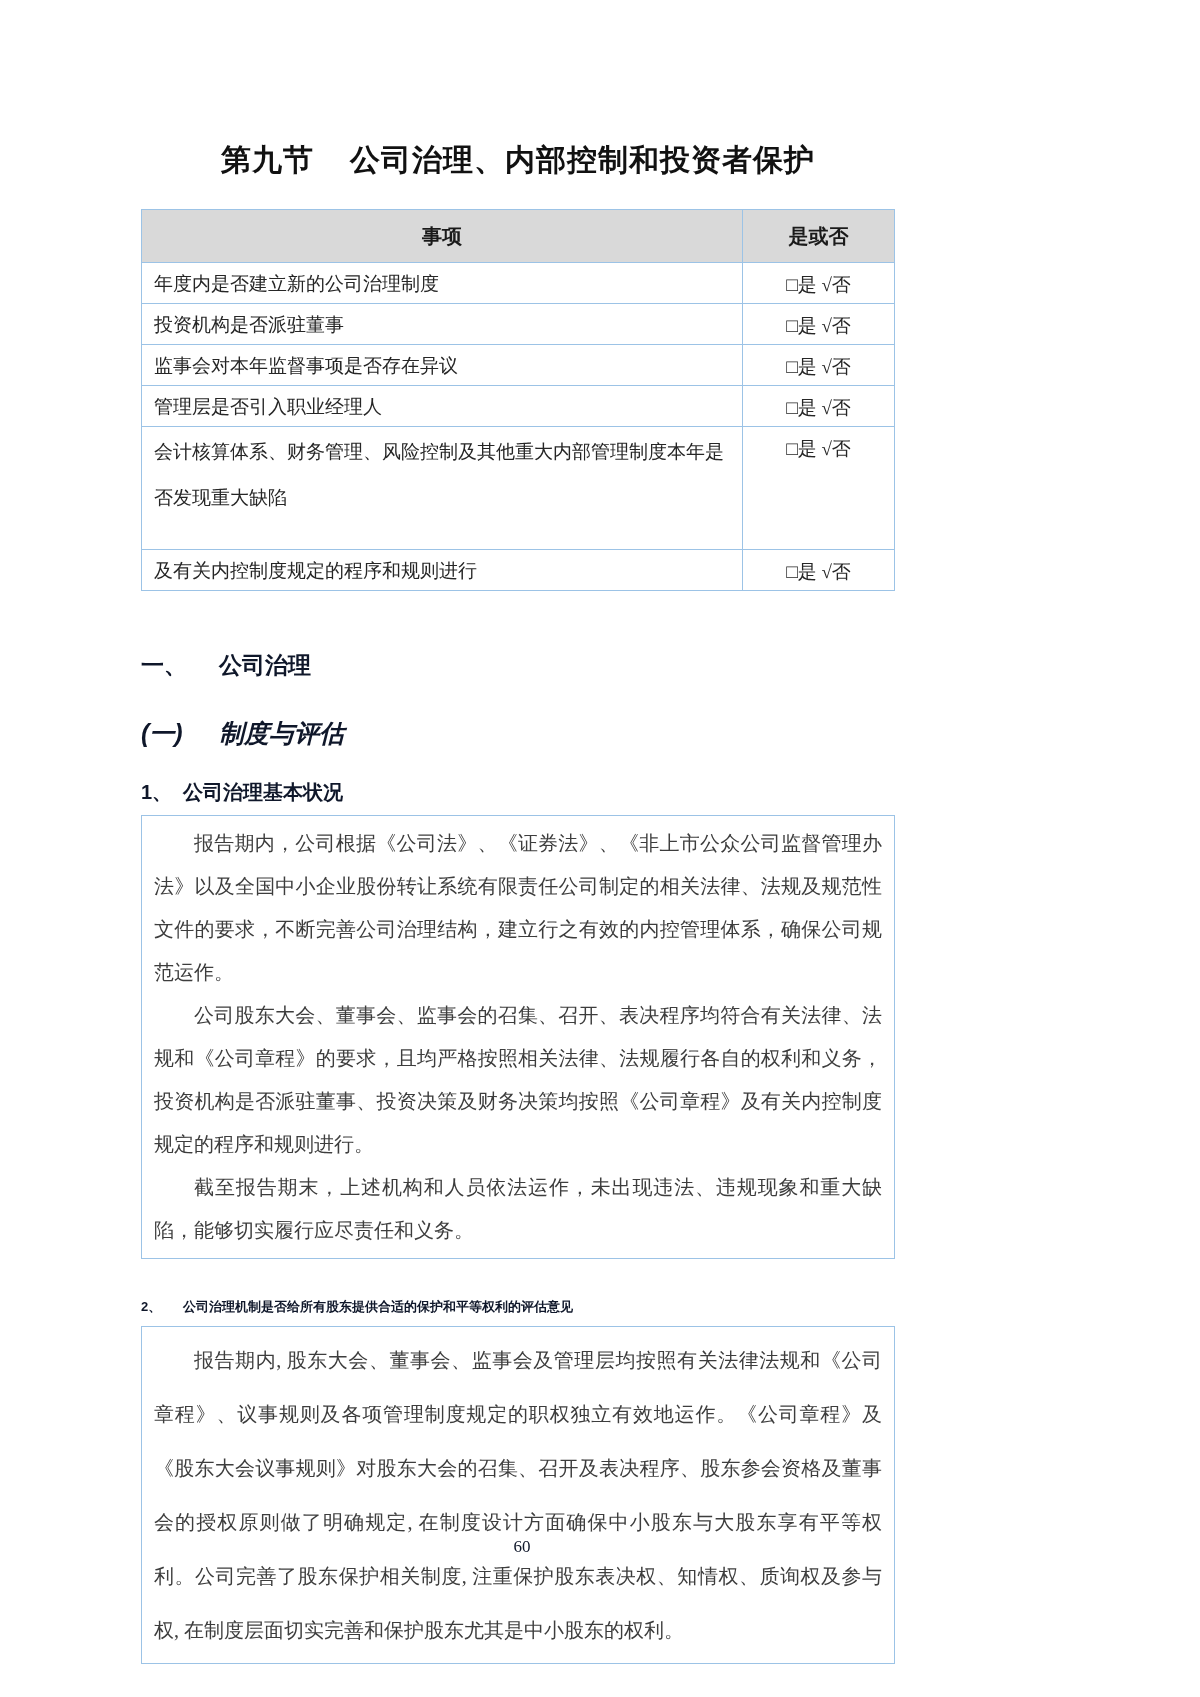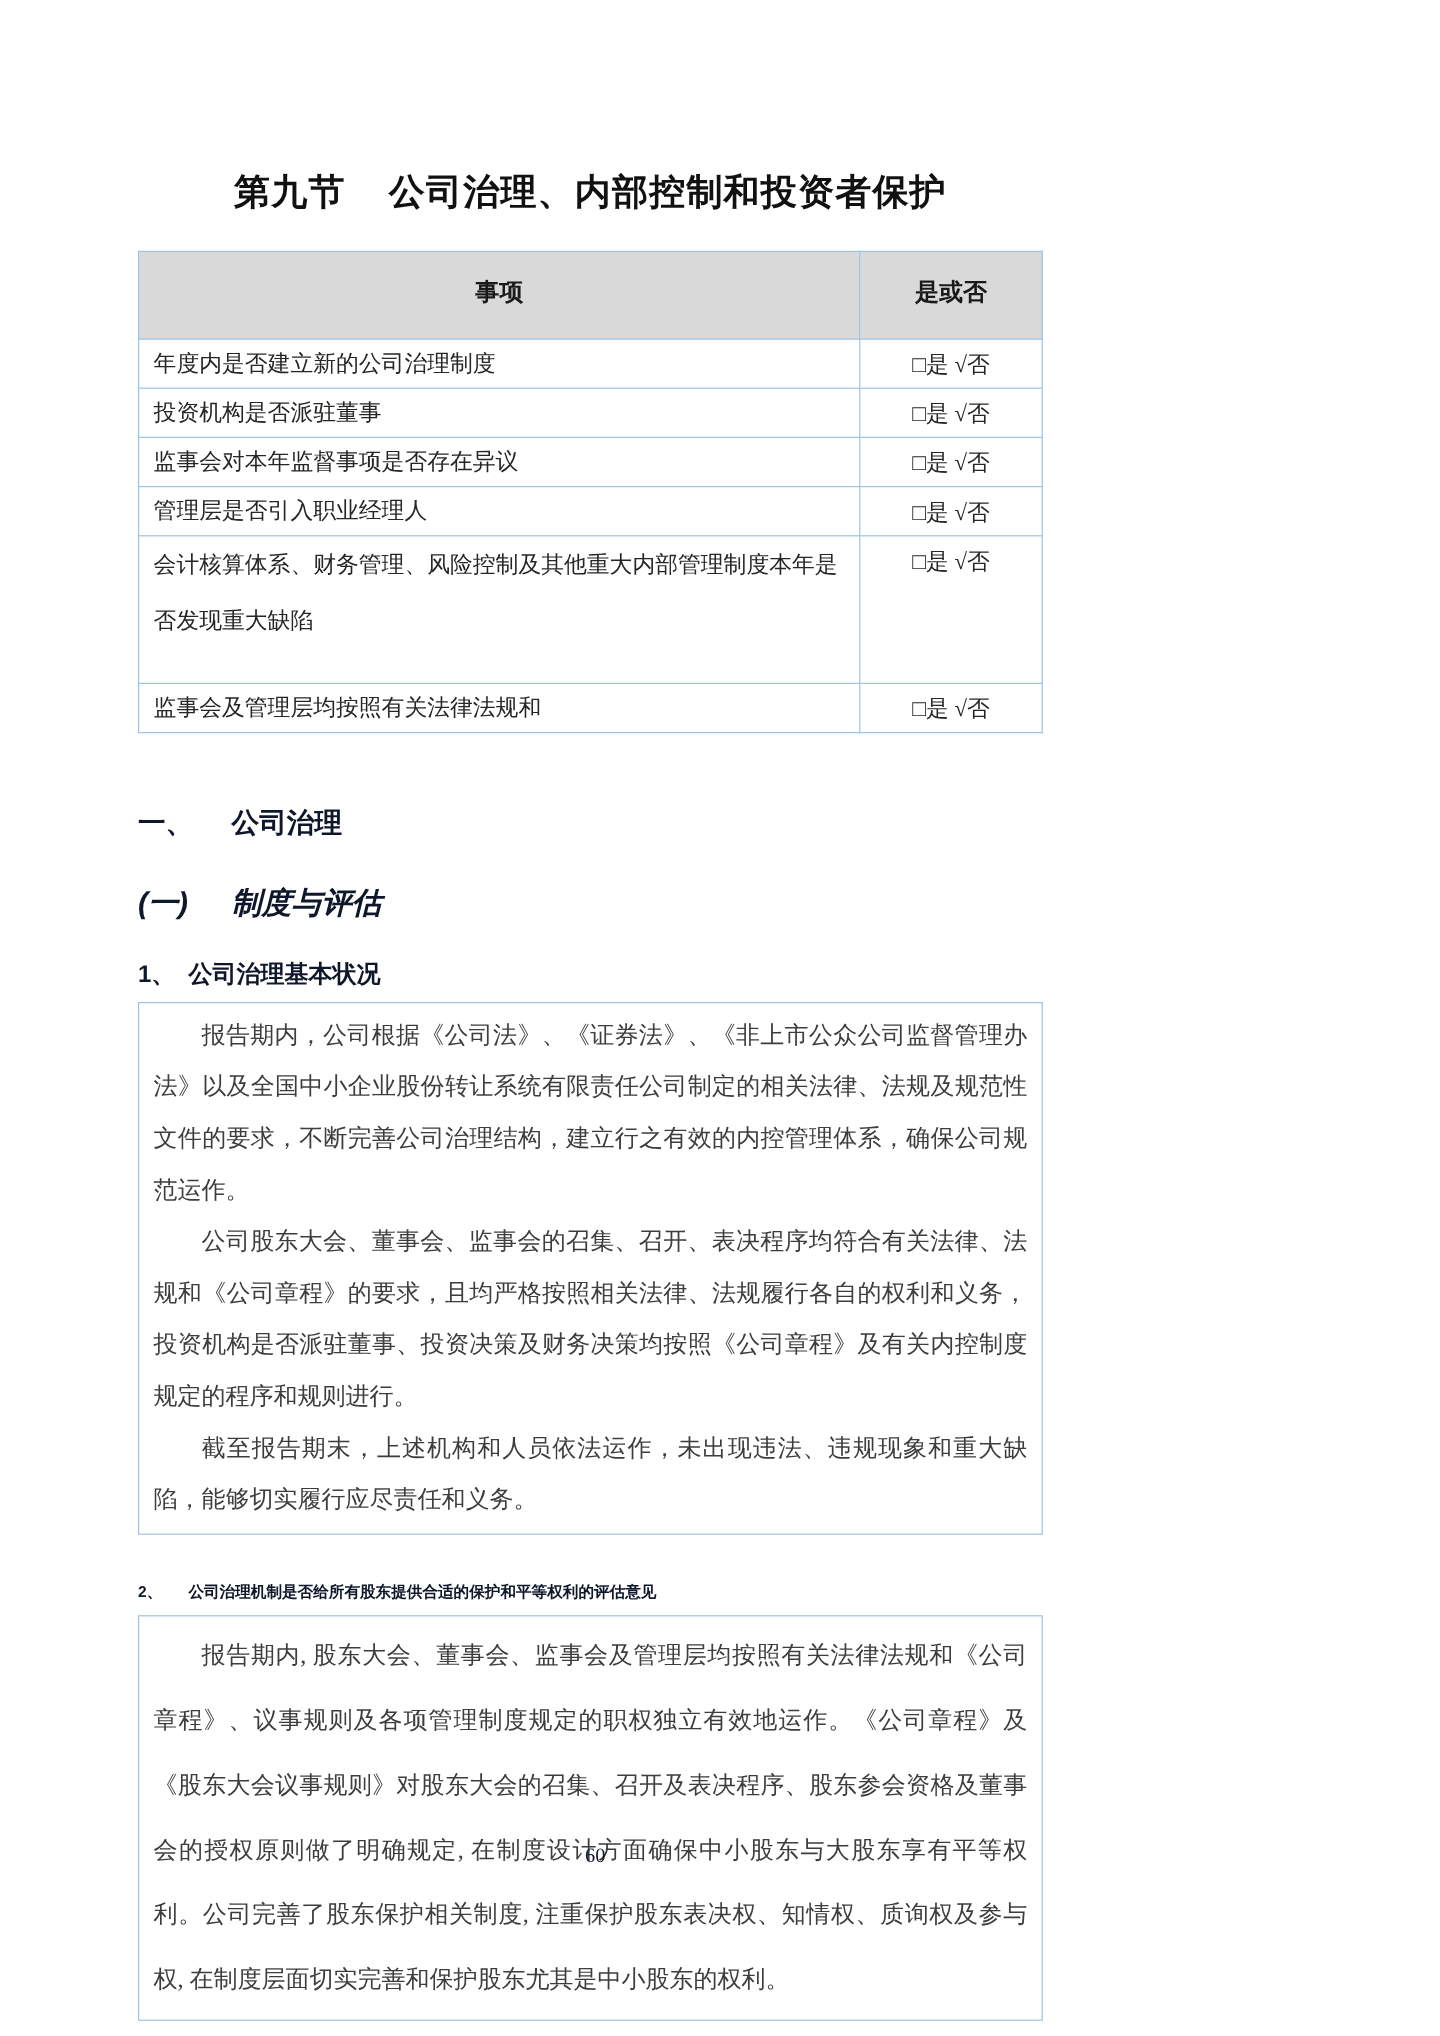--- a/index.html
+++ b/index.html
@@ -12,20 +12,21 @@
     width:1200px;height:1697px;
     font-family:"Liberation Serif","DejaVu Serif",serif;
     color:var(--text);
   }
   .page{
     position:relative;
     box-sizing:border-box;
     width:992px;height:1697px;
     padding:140px 123px 0 115px;
     overflow:hidden;
+    margin-left:26px;
   }
   
   .doc-title{
     margin:0;
     text-align:center;
     font-family:"Liberation Sans","DejaVu Sans",sans-serif;
     font-size:30px;font-weight:bold;color:#111;
     letter-spacing:1px;
   }
   .doc-title .title-prefix{margin-right:36px;}
@@ -36,23 +37,22 @@
     border-collapse:collapse;
     table-layout:fixed;
   }
   .gov-table th,.gov-table td{
     border:1px solid var(--border-blue);
     box-sizing:border-box;
   }
   .gov-table th{
     background:var(--header-bg);
     font-size:20px;font-weight:bold;color:#1a1a1a;
-    padding:23px 8px;line-height:26px;
+    padding:13px 8px;line-height:26px;
     text-align:center;
-    font-family:Liberation Mono, monospace;
   }
   .gov-table .col-yesno{width:152px;}
   .gov-table td{
     font-size:19px;
     padding:5px 12px;
     line-height:27px;
     color:#262626;
   }
   .gov-table td.cell-item{text-align:left;}
   .gov-table td.cell-item.tall{padding-top:2px;padding-bottom:28px;line-height:46px;}
@@ -130,21 +130,21 @@
       <td class="cell-item"><span class="item-text">管理层是否引入职业经理人</span></td>
       <td class="cell-answer"><span class="answer-text">□是 √否</span></td>
     </tr>
 
     <tr class="gov-row">
       <td class="cell-item tall"><span class="item-text">会计核算体系、财务管理、风险控制及其他重大内部管理制度本年是否发现重大缺陷</span></td>
       <td class="cell-answer"><span class="answer-text">□是 √否</span></td>
     </tr>
 
     <tr class="gov-row">
-      <td class="cell-item"><span class="item-text">监事会及管理层均按照有关法律法规和</span></td>
+      <td class="cell-item"><span class="item-text">及有关内控制度规定的程序和规则进行</span></td>
       <td class="cell-answer"><span class="answer-text">□是 √否</span></td>
     </tr>
   </tbody>
   </table>
 
   <h2 class="hd hd-l1">
     <span class="h-num">一、</span><span>公司治理</span>
   </h2>
 
   <h3 class="hd hd-l2">

